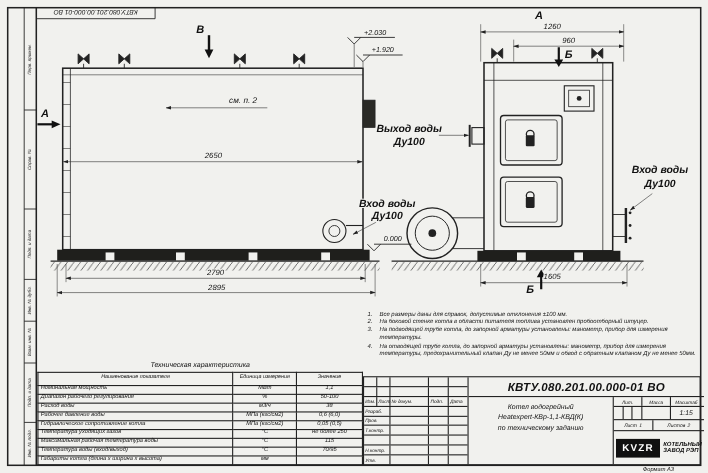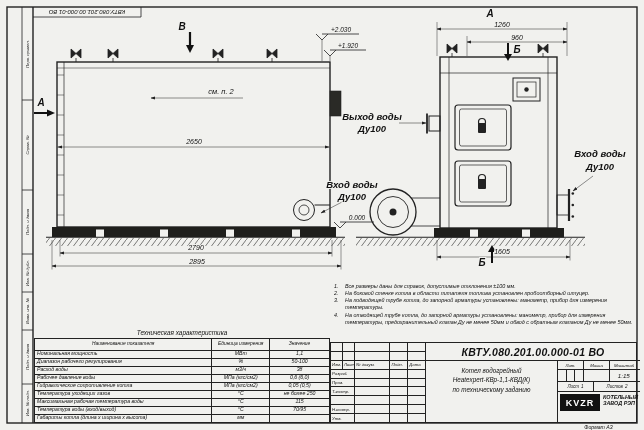--- a/index.html
+++ b/index.html
@@ -47,21 +47,21 @@
            line-height:1.5;padding-top:5px}
   .tb-meta{flex:1;display:flex;flex-direction:column}
   .mrow{display:flex;border-bottom:0.6px solid #222;align-items:stretch;text-align:center}
   .mrow1{height:9px}.mrow2{height:12px}.mrow3{height:10px}
   .mrow span{display:flex;align-items:center;justify-content:center}
   .m26{width:26px;border-right:0.6px solid #222}.m28{width:28px}
   .lit3{width:8.6px;border-right:0.6px solid #222}
   .scale-val{font-size:6.2px}
   .m40{width:36px;border-right:0.6px solid #222}.m44{flex:1}
   .sheet-cell{gap:2px;font-size:4.5px}
-  .tb-company{flex:1;display:flex;align-items:flex-start;gap:3px;padding:2px 2px}
+  .tb-company{flex:1;display:flex;align-items:center;gap:3px;padding:2px 2px}
   .logo-box{width:40px;height:17px;background:#111;color:#fff;display:flex;align-items:center;
             justify-content:center;font-weight:bold;font-size:9px;letter-spacing:1px;font-style:normal}
   .company-name{font-size:5.4px;font-weight:bold;line-height:1.2}
 
   .format{position:absolute;left:560px;top:423.5px;width:77px;text-align:center;
           font-size:5.2px;font-style:italic}
 </style>
 </head>
 <body>
 

